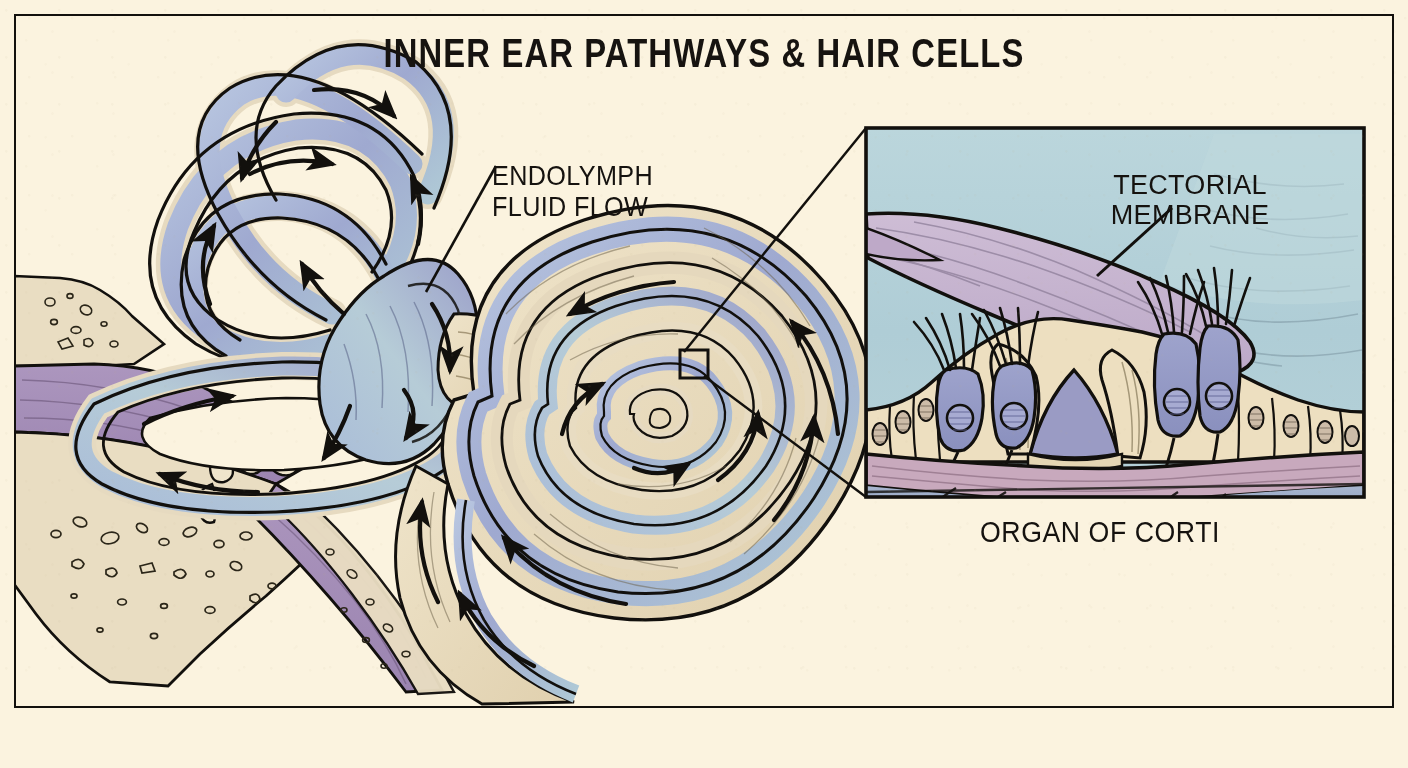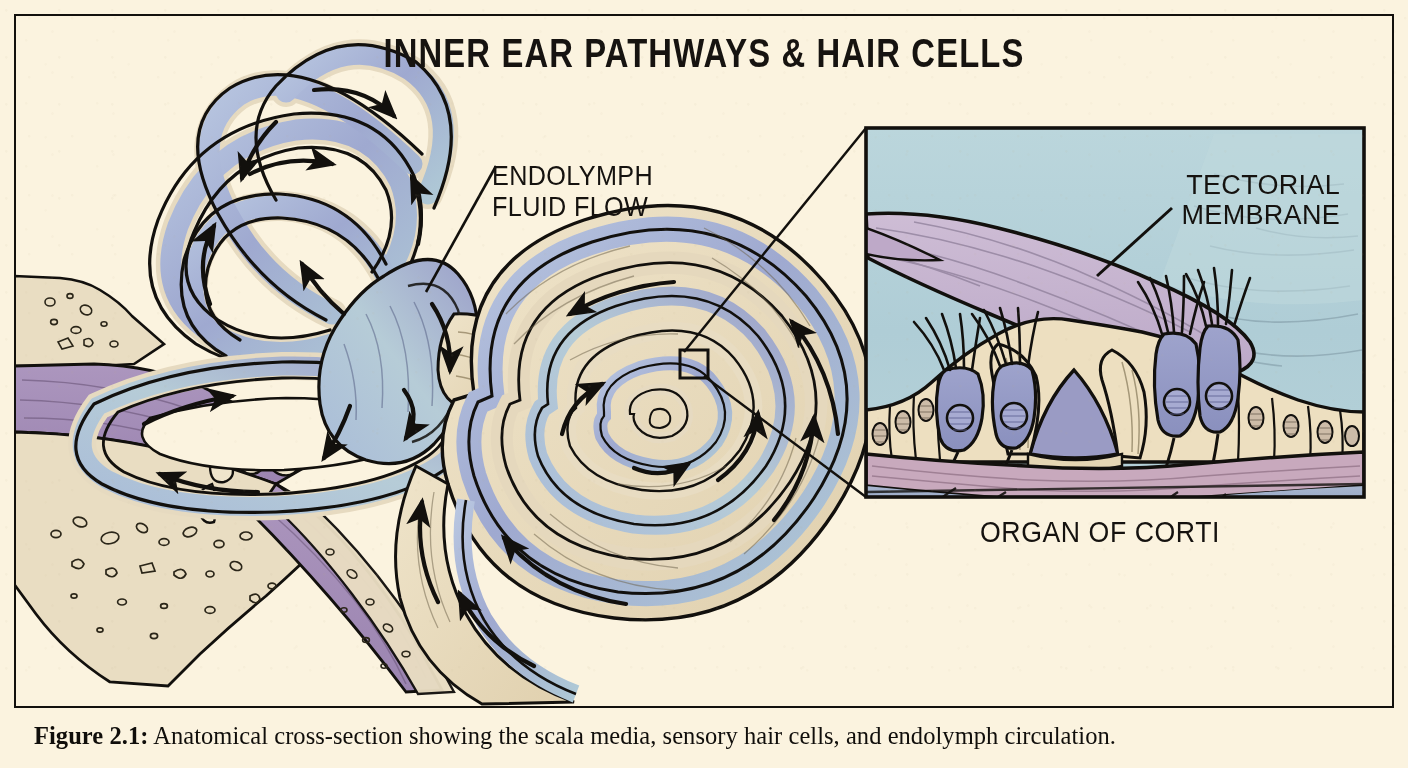--- a/index.html
+++ b/index.html
@@ -28,21 +28,21 @@
   #title{position:absolute;left:0;right:0;top:30px;text-align:center;
          font-family:"Liberation Sans", sans-serif;
          font-size:41px;font-weight:700;letter-spacing:1.4px;
          color:#161310;white-space:nowrap;
          transform:scaleX(.80);transform-origin:50% 50%;}
 
   .lbl{position:absolute;font-family:"Liberation Sans",sans-serif;
        font-weight:500;color:#15120f;line-height:1.12;white-space:pre-line;}
   #lbl-endolymph{left:492px;top:160px;font-size:28px;letter-spacing:.4px;
        transform:scaleX(.90);transform-origin:0 50%;}
-  #lbl-tectorial{left:1040px;top:170px;width:300px;text-align:right;font-size:27px;
+  #lbl-tectorial{left:1040px;top:170px;width:300px;text-align:center;font-size:27px;
        letter-spacing:.3px;}
   #lbl-corti{left:940px;top:516px;width:320px;text-align:center;font-size:29px;
        letter-spacing:.6px;transform:scaleX(.92);transform-origin:50% 50%;}
 
   #caption{position:absolute;left:34px;top:722px;width:1340px;
       font-family:"Liberation Serif", serif;font-size:24.5px;color:#100e0b;
       letter-spacing:.05px;white-space:nowrap;}
   #caption b{font-weight:700;}
 </style>
 </head>
@@ -506,14 +506,13 @@
   <div id="frame"></div>
 
   <div id="title">INNER EAR PATHWAYS &amp; HAIR CELLS</div>
 
   <div class="lbl" id="lbl-endolymph">ENDOLYMPH
 FLUID FLOW</div>
   <div class="lbl" id="lbl-tectorial">TECTORIAL
 MEMBRANE</div>
   <div class="lbl" id="lbl-corti">ORGAN OF CORTI</div>
 
-  <div id="caption"><b>Figure 2.1:</b><span> Anatomical cross-section showing the scala media, sensory hair cells, and endolymph circulation.</span></div>
 </div>
 
 </body></html>

